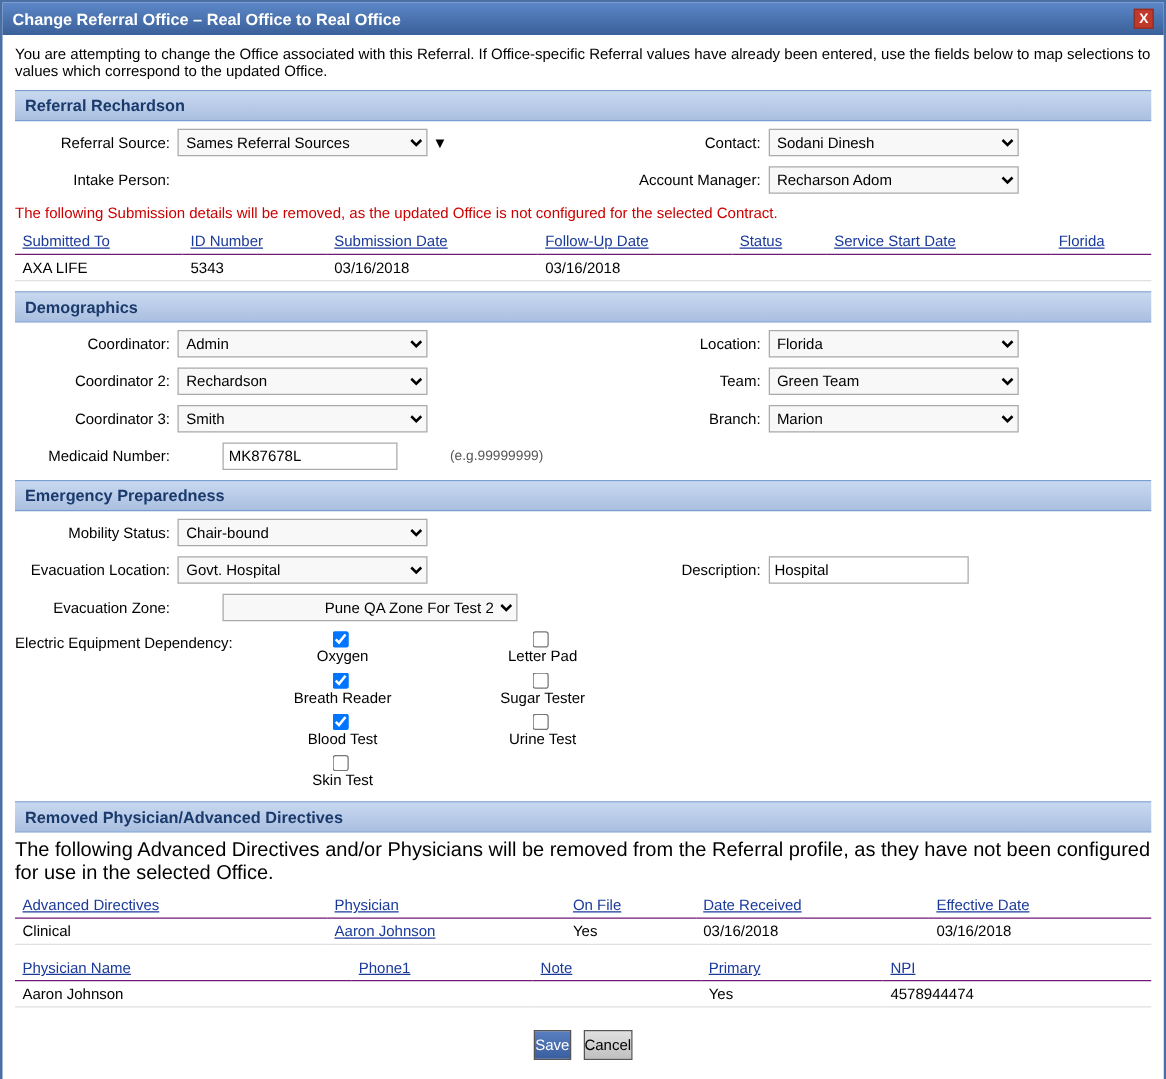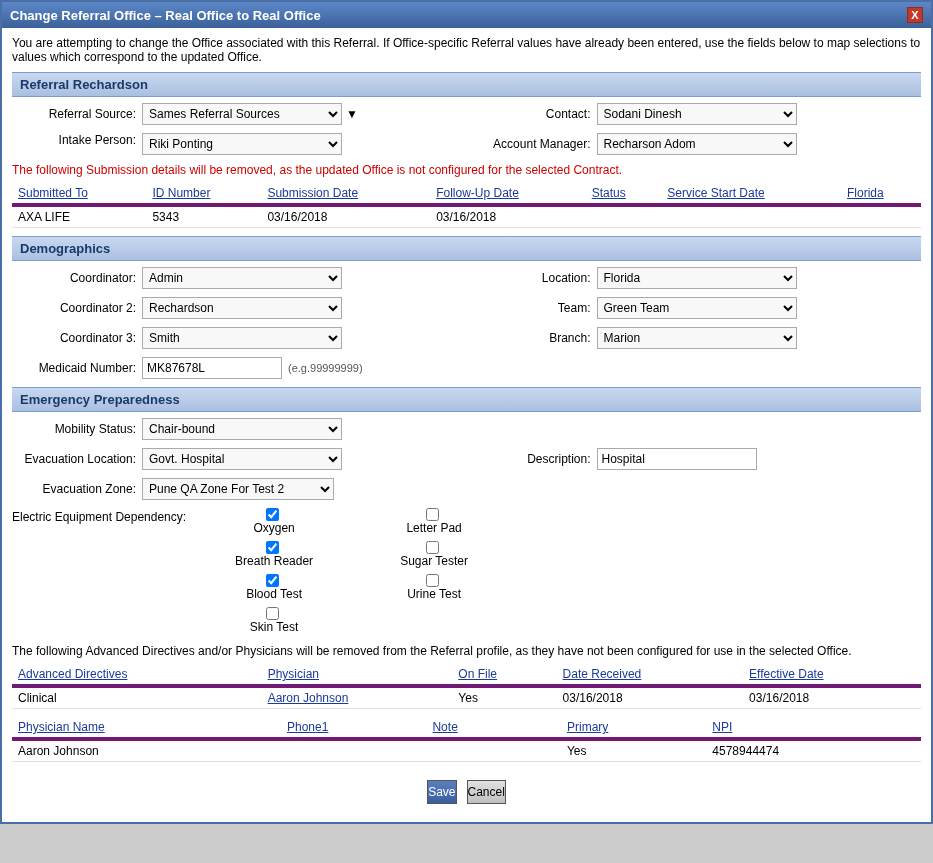--- a/index.html
+++ b/index.html
@@ -5,31 +5,31 @@
     * { box-sizing: border-box; margin: 0; padding: 0; }
     body { font-family: Arial, sans-serif; font-size: 12px; background: #ccc; }
 
     .window { width: 933px; background: #fff; border: 2px solid #4a6fa5; position: relative; }
     .title-bar { background: linear-gradient(to bottom, #5c87c8, #3a6099); color: #fff; padding: 5px 8px; font-size: 13px; font-weight: bold; display: flex; justify-content: space-between; align-items: center; }
     .title-bar .close-btn { background: #c0392b; color: white; border: 1px solid #922b21; width: 16px; height: 16px; font-size: 11px; display: flex; align-items: center; justify-content: center; cursor: pointer; font-weight: bold; }
     .content { padding: 8px 10px; overflow-y: auto; max-height: 840px; }
     .intro-text { font-size: 12px; margin-bottom: 8px; color: #000; }
     .section-header { background: linear-gradient(to bottom, #c8d8f0, #aabfe0); padding: 4px 8px; font-size: 13px; font-weight: bold; color: #1a3a6b; border-top: 1px solid #7a9ed0; border-bottom: 1px solid #7a9ed0; margin: 6px 0 6px 0; }
 
-    .form-row { display: flex; align-items: center; margin-bottom: 8px; }
+    .form-row { display: flex; align-items: center; margin-bottom: 8px; gap: 36px; }
     .form-label { text-align: right; font-weight: normal; color: #000; padding-right: 6px; min-width: 130px; }
     select { font-size: 12px; height: 22px; border: 1px solid #aaa; background: #f8f8f8; padding: 0 2px; }
     .select-md { width: 200px; }
     input[type="text"] { font-size: 12px; height: 22px; border: 1px solid #aaa; padding: 0 4px; }
     .right-label { text-align: right; min-width: 130px; padding-right: 6px; font-weight: normal; }
 
     .removal-notice { font-size: 12px; color: #c00; margin-bottom: 6px; }
 
     table.data-table { width: 100%; border-collapse: collapse; margin-bottom: 8px; font-size: 12px; }
-    table.data-table th { background: #fff; border-bottom: 4px solid #701a75; text-align: left; padding: 3px 6px; font-weight: normal; color: #1a3a9a; text-decoration: underline; cursor: pointer; }
+    table.data-table th { background: #fff; border-bottom: 1px solid #701a75; text-align: left; padding: 3px 6px; font-weight: normal; color: #1a3a9a; text-decoration: underline; cursor: pointer; }
     table.data-table td { padding: 3px 6px; border-bottom: 1px solid #e0e0e0; }
     table.data-table tr:nth-child(even) td { background: #f0f0f0; }
     .checkbox-group { display: flex; align-items: center; margin-bottom: 4px; flex-direction: column; }
     .checkbox-group label { margin-left: 4px; }
     .eq-dep-row { display: flex; align-items: flex-start; margin-bottom: 6px; }
     .eq-dep-label { text-align: right; min-width: 130px; padding-right: 6px; padding-top: 2px; }
 
     .footer-buttons { display: flex; justify-content: center; gap: 10px; padding: 10px 0; }
     .btn { font-size: 12px; padding: 4px 0; cursor: pointer; border: 1px solid #555; }
     .btn-save { background: linear-gradient(to bottom, #5a7fc0, #3a5fa0); color: white; }
@@ -63,25 +63,22 @@
       </div>
       <div style="flex:1; display:flex; align-items:center;">
         <span class="right-label">Contact:</span>
         <select class="select-md">
           <option>Sodani Dinesh</option>
         </select>
       </div>
     </div>
 
     <div class="form-row">
-      <div style="flex:1; display:flex; align-items:flex-start;">
+      <div style="flex:1; display:flex; align-items:flex-end;">
         <span class="form-label">Intake Person:</span>
-        <select class="select-md">
-          <option>Riki Ponting</option>
-        </select>
       </div>
       <div style="flex:1; display:flex; align-items:center;">
         <span class="right-label">Account Manager:</span>
         <select class="select-md">
           <option>Recharson Adom</option>
         </select>
       </div>
     </div>
 
     <p class="removal-notice">The following Submission details will be removed, as the updated Office is not configured for the selected Contract.</p>
@@ -183,21 +180,21 @@
         </select>
       </div>
       <div style="flex:1; display:flex; align-items:center;">
         <span class="right-label">Description:</span>
         <input type="text" style="width: 160px;" value="Hospital">
       </div>
     </div>
 
     <div class="form-row">
       <span class="form-label">Evacuation Zone:</span>
-      <select style="width:192px;">
+      <select style="width:236px;text-align:right;">
         <option>Pune QA Zone For Test 2</option>
       </select>
     </div>
 
     <div class="eq-dep-row">
       <span class="eq-dep-label">Electric Equipment Dependency:</span>
       <div>
         <div style="display:grid; grid-template-columns: 160px 160px; gap: 2px 0;">
           <div class="checkbox-group">
             <input type="checkbox" id="oxygen" checked="" style="">
@@ -224,22 +221,23 @@
             <label for="urine_test">Urine Test</label>
           </div>
           <div class="checkbox-group">
             <input type="checkbox" id="skin_test" style="">
             <label for="skin_test">Skin Test</label>
           </div>
         </div>
       </div>
     </div>
 
-
-    <p style="font-size:12px; margin-bottom:6px;">The following Advanced Directives and/or Physicians will be removed from the Referral profile, as they have not been configured for use in the selected Office.</p>
+    <div class="section-header">Removed Physician/Advanced Directives</div>
+
+    <p style="font-size:16px; margin-bottom:6px;">The following Advanced Directives and/or Physicians will be removed from the Referral profile, as they have not been configured for use in the selected Office.</p>
 
     <table class="data-table">
       <thead>
         <tr>
           <th>Advanced Directives</th>
           <th>Physician</th>
           <th>On File</th>
           <th>Date Received</th>
           <th>Effective Date</th>
         </tr>

